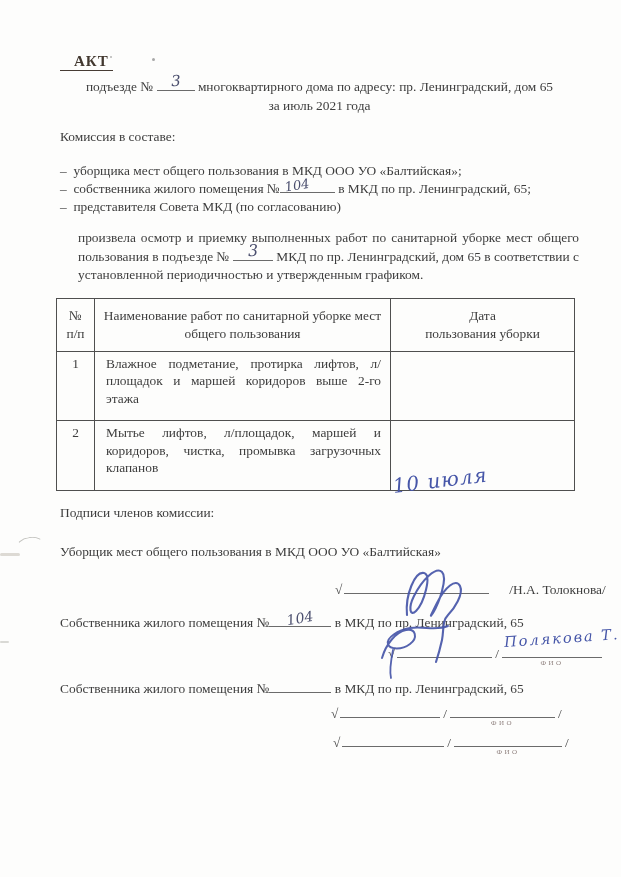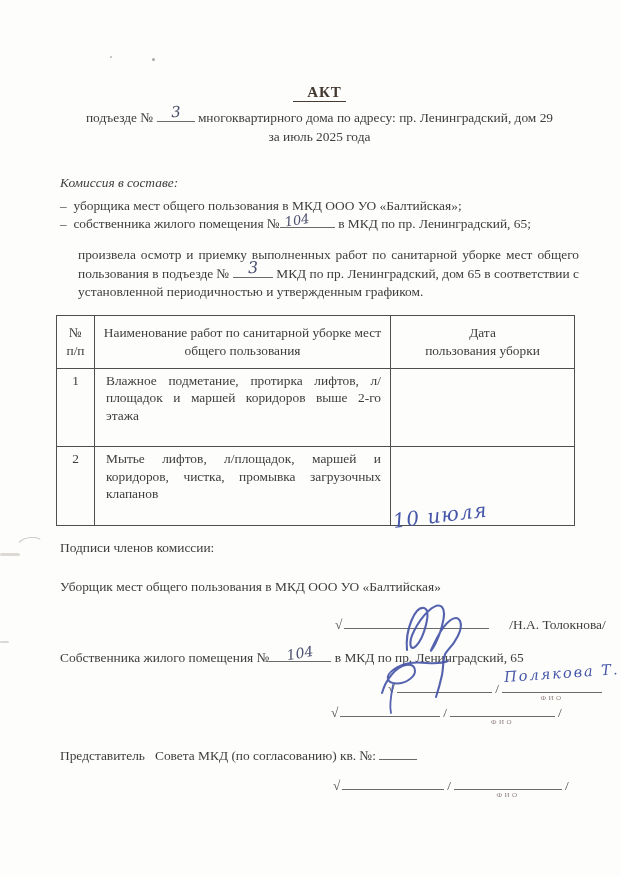--- a/index.html
+++ b/index.html
@@ -4,55 +4,55 @@
 <style>
   html,body { margin:0; padding:0; background:#ffffff; }
   .page {
     position:relative; width:621px; height:877px; background:#fdfdfc;
     font-family:"Liberation Serif", serif; color:#3d3d3d; overflow:hidden;
     font-size:13.4px; line-height:18.5px;
   }
   .content { position:absolute; left:60px; top:0; width:519px; }
 
   
-  .title-wrap { margin-top:83px; text-align:center; }
+  .title-wrap { margin-top:52px; text-align:left; }
   .title-text {
     font-weight:bold; font-size:15px; letter-spacing:1px;
     border-bottom:1.6px solid #473c34; padding:0 4px 1px 14px; color:#42382f;
   }
 
   
   .subtitle { margin-top:5px; }
   .subtitle-line { text-align:center; line-height:19px; }
 
   
   .blank { display:inline-block; border-bottom:1px solid #6b6b6b; height:12px; position:relative; vertical-align:baseline; }
   .hand { font-family:"DejaVu Serif", serif; font-style:italic; }
   .hand-pos { position:absolute; left:0; right:0; bottom:-1px; text-align:center; white-space:nowrap; }
   .ink-dark { color:#4b4f6e; }
   .ink-blue { color:#4656a8; }
 
   
-  .section-heading { margin-top:28px;font-style:italic; }
-  .member-list { margin:5px 0 0 0; padding:0; list-style:none; }
+  .section-heading { margin-top:13px; }
+  .member-list { margin:16px 0 0 0; padding:0; list-style:none; }
   .member-list li { padding-left:21px; text-indent:-21px; line-height:18px; }
   .member-list li::before { content:"\2013\00a0\00a0"; }
 
   
   .acceptance { margin-top:13px; text-align:justify; line-height:18.5px;margin-left:18px; }
 
   
   table.works { border-collapse:collapse; width:518px; margin-left:-4px; margin-top:9px; table-layout:fixed; }
   table.works th, table.works td { border:1.2px solid #4f4f4f; font-weight:normal; font-size:13.4px; }
   .col-num { width:38px; }
   .col-work { width:296px; }
   .col-date { width:184px; }
   th.cell-h { text-align:center; vertical-align:middle; padding:7px 4px; line-height:17.5px; height:38px; }
   td.cell-num { text-align:center; vertical-align:top; padding-top:3px; }
-  td.cell-work { text-align:justify; vertical-align:top; padding:3px 9px 22px 11px; line-height:17.5px; }
+  td.cell-work { text-align:justify; vertical-align:top; padding:3px 9px 13px 11px; line-height:17.5px; }
   td.cell-date { position:relative; vertical-align:top; }
   .hand-date {
     position:absolute; left:3px; bottom:-6px; font-size:20px; letter-spacing:1px;
     transform:rotate(-7deg); transform-origin:left bottom; z-index:3; white-space:nowrap;
   }
 
   
   .sig-section-heading { margin-top:13px; }
   .sig-label { line-height:17px; }
   .cleaner-label { margin-top:21px; }
@@ -103,32 +103,33 @@
   <div class="content">
 
     <div class="title-wrap">
       <span class="title-text">АКТ</span>
     </div>
 
     <div class="subtitle">
       <div class="subtitle-line">
         <span>подъезде №</span>
         <span class="blank" style="width:38px;"><span class="hand hand-pos ink-dark" style="font-size:15px; transform:rotate(-4deg);">3</span></span>
-        <span>многоквартирного дома по адресу: пр. Ленинградский, дом 29</span>
+        <span>многоквартирного дома по адресу: пр. Ленинградский, дом 65</span>
       </div>
       <div class="subtitle-line">
-        <span>за июль 2025 года</span>
+        <span>за июль 2021 года</span>
       </div>
     </div>
 
     <div class="section-heading">Комиссия в составе:</div>
 
     <ul class="member-list">
       <li><span>уборщика мест общего пользования в МКД ООО УО «Балтийская»;</span></li>
       <li><span>собственника жилого помещения №</span><span class="blank" style="width:55px;"><span class="hand hand-pos ink-dark" style="font-size:13px; transform:rotate(-9deg);">104</span></span> <span>в МКД по пр. Ленинградский, 65;</span></li>
+      <li><span>представителя Совета МКД (по согласованию)</span></li>
     </ul>
 
     <p class="acceptance"><span>произвела осмотр и приемку выполненных работ по санитарной уборке мест общего пользования в подъезде №</span> <span class="blank" style="width:40px;"><span class="hand hand-pos ink-dark" style="font-size:16px; transform:rotate(-3deg);">3</span></span> <span>МКД по пр. Ленинградский, дом 65 в соответствии с установленной периодичностью и утвержденным графиком.</span></p>
 
     <table class="works">
       <colgroup>
           <col class="col-num">
           <col class="col-work">
           <col class="col-date">
         </colgroup>
@@ -171,25 +172,27 @@
     </div>
 
     <div class="sig-row row2">
       <span class="check">√</span><span class="sig-blank" style="width:95px;"></span><span class="sig-slash">/</span><span class="sig-blank" style="width:100px;"><span class="hand hand-name ink-blue">Полякова Т.</span><span class="fio">ФИО</span></span>
       <svg class="sig-svg svg2" width="72" height="58" viewBox="0 0 72 58">
         <path d="M4,36 C8,22 18,10 28,8 C38,6 40,16 32,22 C24,28 12,28 10,22 C8,16 20,8 32,6 C46,4 58,9 70,4" fill="none" stroke="#4656a8" stroke-width="2" stroke-linecap="round" opacity="0.92"></path>
         <path d="M15,28 C13,38 11,48 13,56" fill="none" stroke="#4656a8" stroke-width="1.8" stroke-linecap="round" opacity="0.92"></path>
       </svg>
     </div>
 
+    <div class="sig-label owner2-label">
+      <span>Собственника жилого помещения №</span><span class="blank" style="width:62px;"></span> <span>в МКД по пр. Ленинградский, 65</span>
+    </div>
 
     <div class="sig-row row3">
       <span class="check">√</span><span class="sig-blank" style="width:100px;"></span><span class="sig-slash">/</span><span class="sig-blank" style="width:105px;"><span class="fio">ФИО</span></span><span class="sig-slash">/</span>
     </div>
 
-    <div class="sig-label rep-label"><span>Представитель   Совета МКД (по согласованию) кв. №:</span> <span class="blank" style="width:38px;"></span></div>
 
     <div class="sig-row row4">
       <span class="check">√</span><span class="sig-blank" style="width:102px;"></span><span class="sig-slash">/</span><span class="sig-blank" style="width:108px;"><span class="fio">ФИО</span></span><span class="sig-slash">/</span>
     </div>
 
   </div>
 </div>
 
 </body></html>

